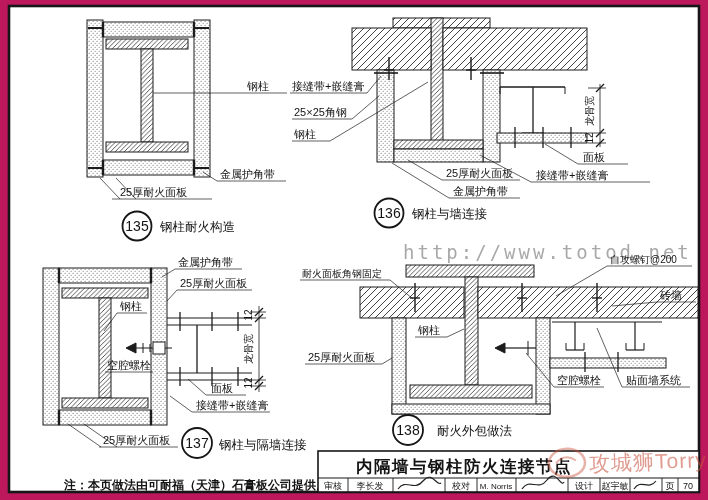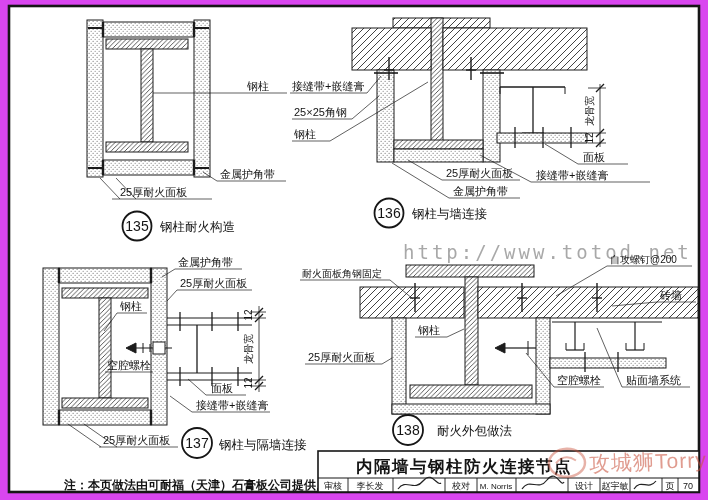--- a/index.html
+++ b/index.html
@@ -1,16 +1,16 @@
 <!DOCTYPE html>
 <html><head>
 <meta charset="utf-8">
 <style>
   html,body{margin:0;padding:0;background:#e8e8e6;}
-  .stage{position:relative;width:708px;height:500px;background:#d946ef;overflow:hidden;
+  .stage{position:relative;width:708px;height:500px;background:#be185d;overflow:hidden;
          font-family:"Liberation Sans","DejaVu Sans",sans-serif;}
   svg{display:block;}
   text{font-family:"Liberation Sans","DejaVu Sans",sans-serif;fill:#141414;}
   .lbl{font-size:11px;}
   .lbl-s{font-size:10px;}
   .cap{font-size:12.5px;}
   .num{font-size:14px;}
   .dim{font-size:10px;}
   .wm-url{font-family:"DejaVu Sans Mono","Liberation Mono",monospace;font-size:19px;
           fill:#9a9a9a;letter-spacing:3px;opacity:.85;}

